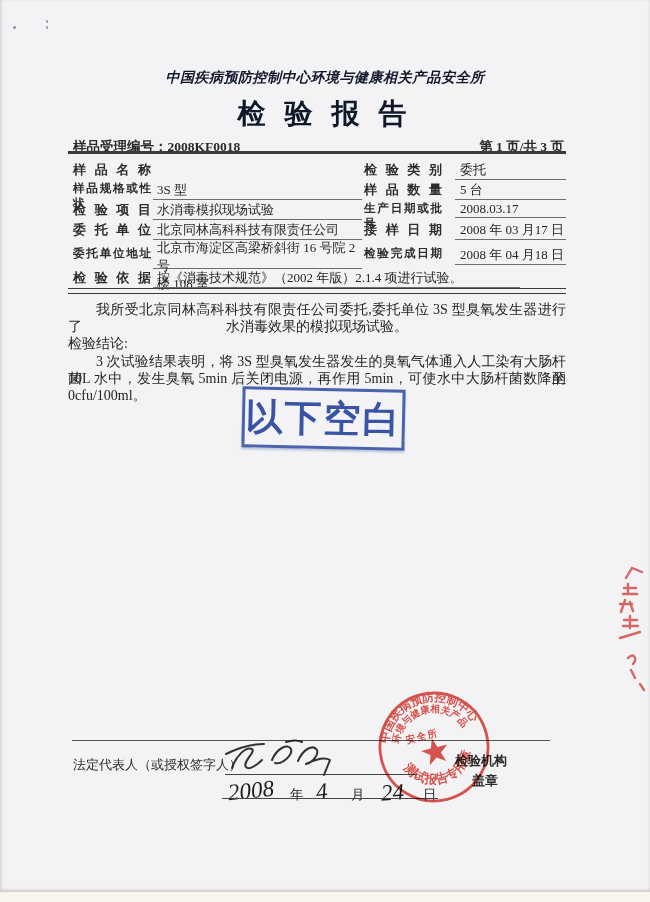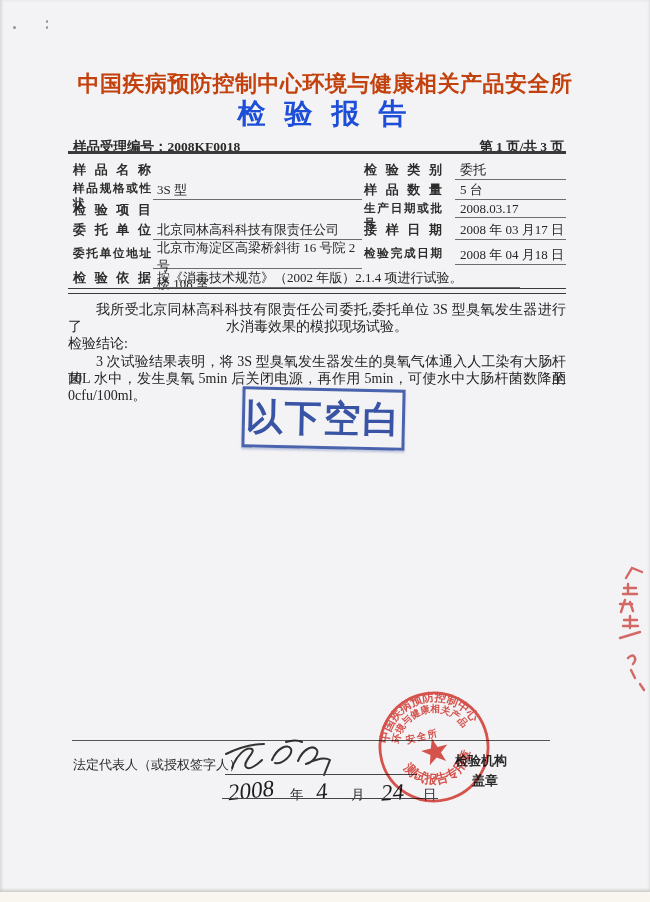--- a/index.html
+++ b/index.html
@@ -9,22 +9,22 @@
     font-family:"Liberation Serif","DejaVu Serif",serif;
     color:#2a2a2a;
   }
   .abs{position:absolute;}
   #paper{
     position:absolute;left:0;top:0;width:650px;height:892px;
     background:#f3f2f4;
     box-shadow:inset 0 -2px 3px rgba(180,178,170,.55), inset 2px 0 3px rgba(200,200,205,.35);
   }
   
-  .institute{left:0;top:69px;width:650px;text-align:center;font-size:22px;font-weight:600;letter-spacing:.5px;color:#c2410c;}
-  .report-title{left:0;top:95px;width:650px;text-align:center;font-size:28px;font-weight:600;letter-spacing:6px;color:#1d4ed8;}
+  .institute{left:0;top:69px;width:650px;text-align:center;font-size:14px;font-weight:600;letter-spacing:.5px;color:#0f172a;font-style:italic;}
+  .report-title{left:0;top:95px;width:650px;text-align:center;font-size:28px;font-weight:600;letter-spacing:6px;color:#0f172a;}
   .sample-row{left:73px;top:138px;font-size:13.5px;font-weight:600;}
   .page-ind{top:138px;right:86px;font-size:13.5px;font-weight:600;}
   .rule-thick{left:68px;top:151px;width:498px;height:2.6px;background:#3a3a3a;}
   
   .lbl{font-size:13px;font-weight:600;color:#2c2c2c;width:78px;text-align:justify;text-align-last:justify;}
   .lbl.small{font-size:11.6px;letter-spacing:-.2px;}
   .lbl-l{left:73px;}
   .lbl-r{left:364px;}
   .val{font-size:13px;color:#262626;border-bottom:1.1px solid #6d6d6d;}
   .val-l{left:153px;width:205px;padding-left:4px;}
@@ -81,20 +81,21 @@
   <div class="abs lbl lbl-l r0">样品名称</div>
   <div class="abs lbl lbl-r r0">检验类别</div>
   <div class="abs val val-r r0">委托</div>
 
   <div class="abs lbl small lbl-l r1">样品规格或性状</div>
   <div class="abs val val-l r1">3S 型</div>
   <div class="abs lbl lbl-r r1">样品数量</div>
   <div class="abs val val-r r1">5 台</div>
 
   <div class="abs lbl lbl-l r2">检验项目</div>
+  <div class="abs val val-l r2">水消毒模拟现场试验</div>
   <div class="abs lbl small lbl-r r2">生产日期或批号</div>
   <div class="abs val val-r r2">2008.03.17</div>
 
   <div class="abs lbl lbl-l r3">委托单位</div>
   <div class="abs val val-l r3">北京同林高科科技有限责任公司</div>
   <div class="abs lbl lbl-r r3">接样日期</div>
   <div class="abs val val-r r3">2008 年 03 月17 日</div>
 
   <div class="abs lbl small lbl-l r4lbl">委托单位地址</div>
   <div class="abs val val-l r4" style="height:29px;">

